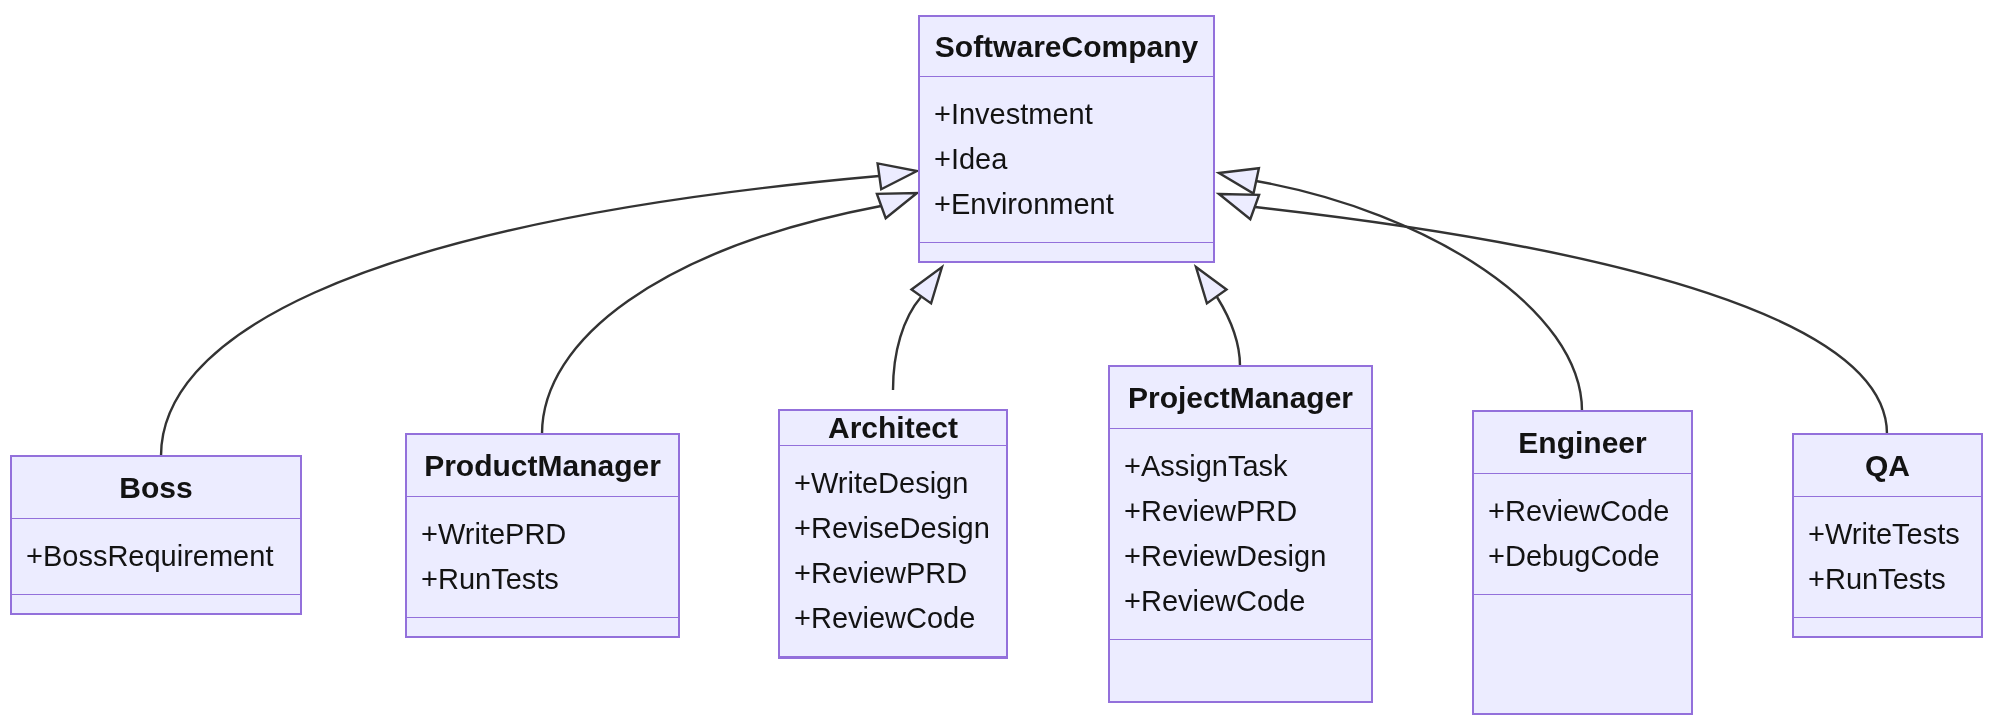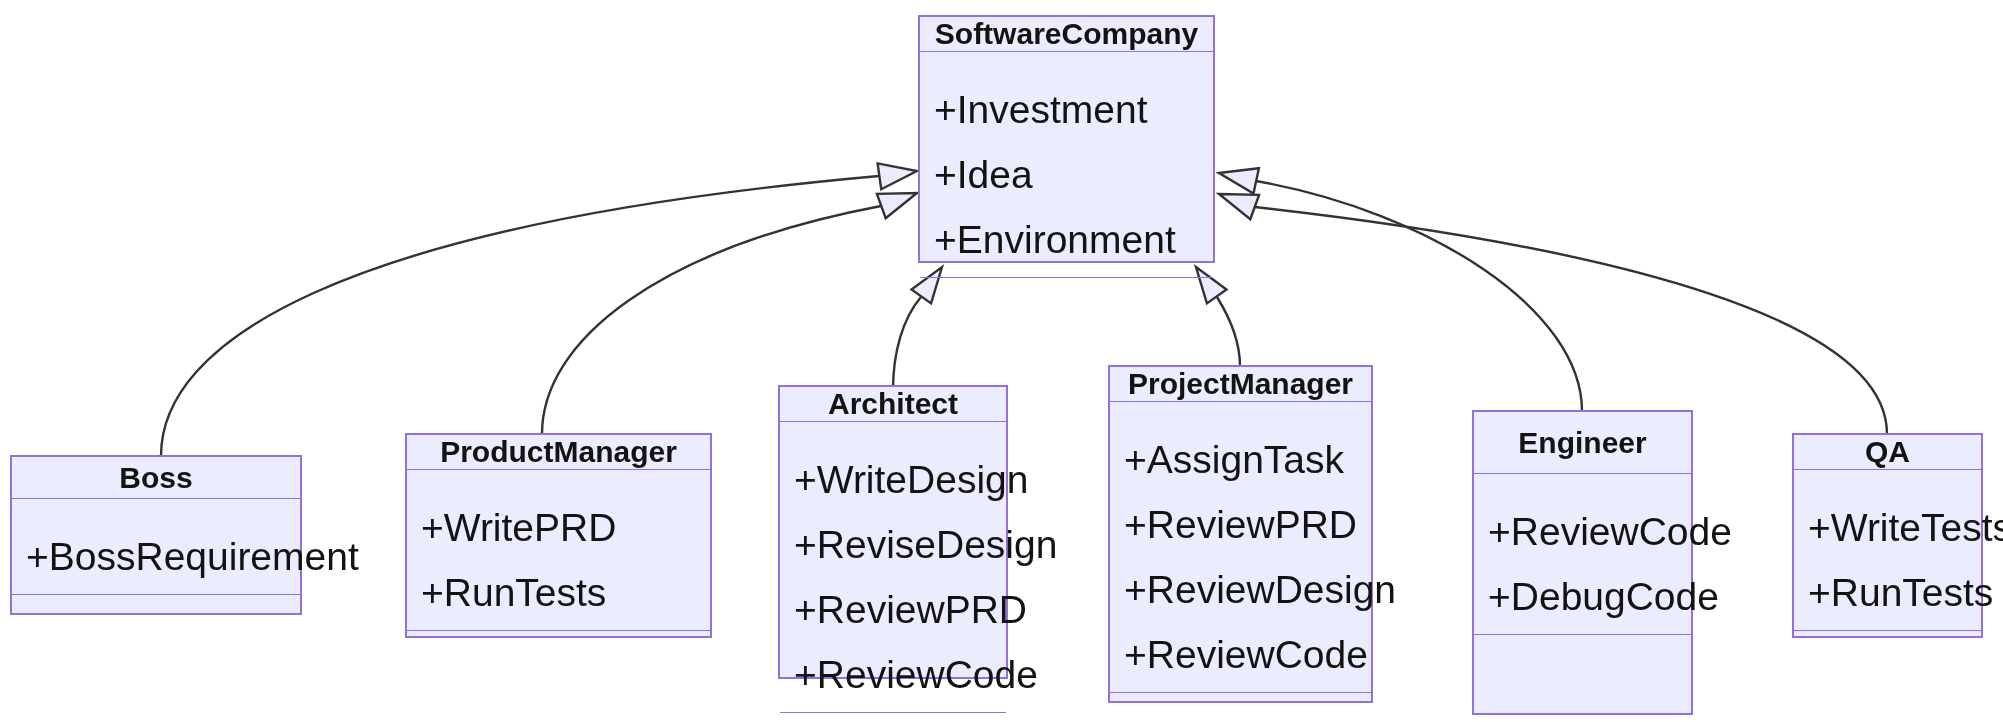--- a/index.html
+++ b/index.html
@@ -37,23 +37,22 @@
   }
   .class-members{
     box-sizing:border-box;
     padding:15px 10px 15px 14px;
     display:flex;flex-direction:column;
     border-bottom:1.5px solid var(--node-border);
   }
   .class-member{
     height:45px;
     display:flex;align-items:center;
-    font-size:39px;
+    font-size:29px;
     white-space:nowrap;
-    margin-top:20px;
   }
   .class-methods-empty{flex:1 1 auto;min-height:18px;}
   .edge-path{fill:none;stroke:var(--edge-stroke);stroke-width:2.4;}
   .arrowhead{fill:var(--node-fill);stroke:var(--edge-stroke);stroke-width:2.4;stroke-linejoin:miter;}
 </style>
 </head>
 <body>
 
 <div id="canvas">
 
@@ -89,30 +88,30 @@
   </div>
 
   <div class="class-node" style="left:10px;top:455px;width:292px;height:160px;">
     <div class="class-title">Boss</div>
     <div class="class-members">
       <div class="class-member">+BossRequirement</div>
     </div>
     <div class="class-methods-empty"></div>
   </div>
 
-  <div class="class-node" style="left:405px;top:433px;width:307px;height:205px;">
+  <div class="class-node" style="left:405px;top:433px;width:275px;height:205px;">
     <div class="class-title">ProductManager</div>
     <div class="class-members">
       <div class="class-member">+WritePRD</div>
       <div class="class-member">+RunTests</div>
     </div>
     <div class="class-methods-empty"></div>
   </div>
 
-  <div class="class-node" style="left:778px;top:385px;width:230px;height:294px;">
+  <div class="class-node" style="left:778px;top:409px;width:230px;height:250px;">
     <div class="class-title">Architect</div>
     <div class="class-members">
       <div class="class-member">+WriteDesign</div>
       <div class="class-member">+ReviseDesign</div>
       <div class="class-member">+ReviewPRD</div>
       <div class="class-member">+ReviewCode</div>
     </div>
     <div class="class-methods-empty"></div>
   </div>
 

